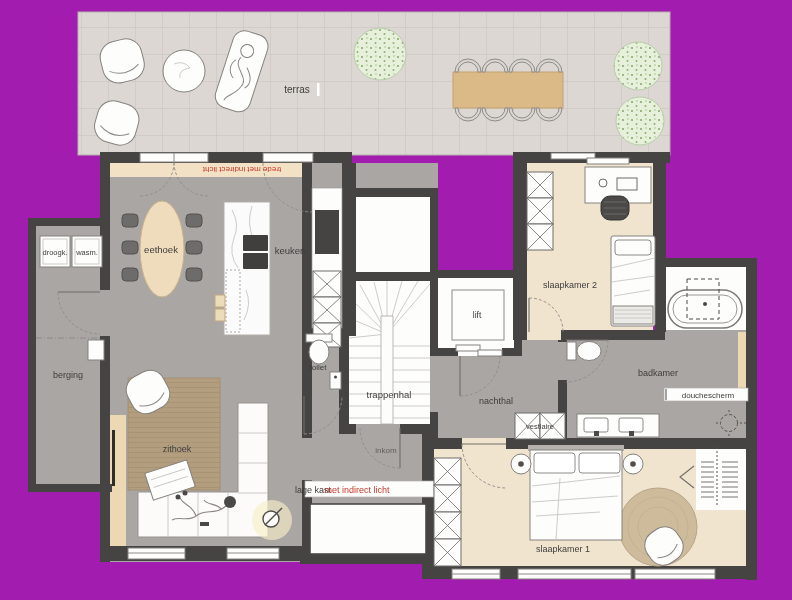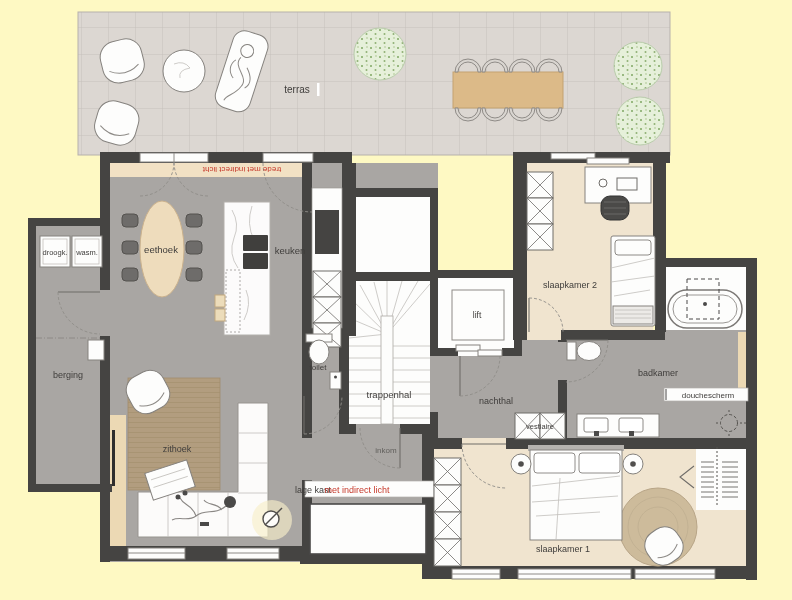--- a/index.html
+++ b/index.html
@@ -1,21 +1,21 @@
 <!DOCTYPE html>
 <html style="--wall: #454442; --floor_gray: #a9a6a3; --floor_wood: #f0e4cf; --terrace_tile: #dcd7d2; --step: #f2e1c4; --accent_red: #c6392b; --wood: #dcba88; --rug_living: #b29d7f; --rug_bedroom: #cdbb9b; --tree: #e6f0da; --label: #3f3d3b; --cream: #ecd9b4;"><head>
 <meta charset="utf-8">
 <style>
   :root{
     --wall:#454442; --floor_gray:#a9a6a3; --floor_wood:#f0e4cf; --terrace_tile:#dcd7d2;
     --step:#f2e1c4; --accent_red:#c6392b; --wood:#dcba88; --rug_living:#b29d7f;
     --rug_bedroom:#cdbb9b; --tree:#e6f0da; --label:#3f3d3b; --cream:#ecd9b4;
   }
   html,body{margin:0;padding:0;background:#fff}
-  .stage{position:relative;width:792px;height:600px;background:#fef9c3;overflow:hidden}
+  .stage{position:relative;width:792px;height:600px;background:#a21caf;overflow:hidden}
   svg{position:absolute;inset:0}
   .wall{fill:var(--wall)}
   .fg{fill:var(--floor_gray)}
   .fw{fill:var(--floor_wood)}
   .step{fill:var(--step)}
   .cream{fill:var(--cream)}
   .wh{fill:#fdfdfc;stroke:#85827e;stroke-width:1}
   .whn{fill:#fdfdfc}
   .ln{fill:none;stroke:#8d8a86;stroke-width:1}
   .thin{fill:none;stroke:#c2bfbb;stroke-width:.8}

